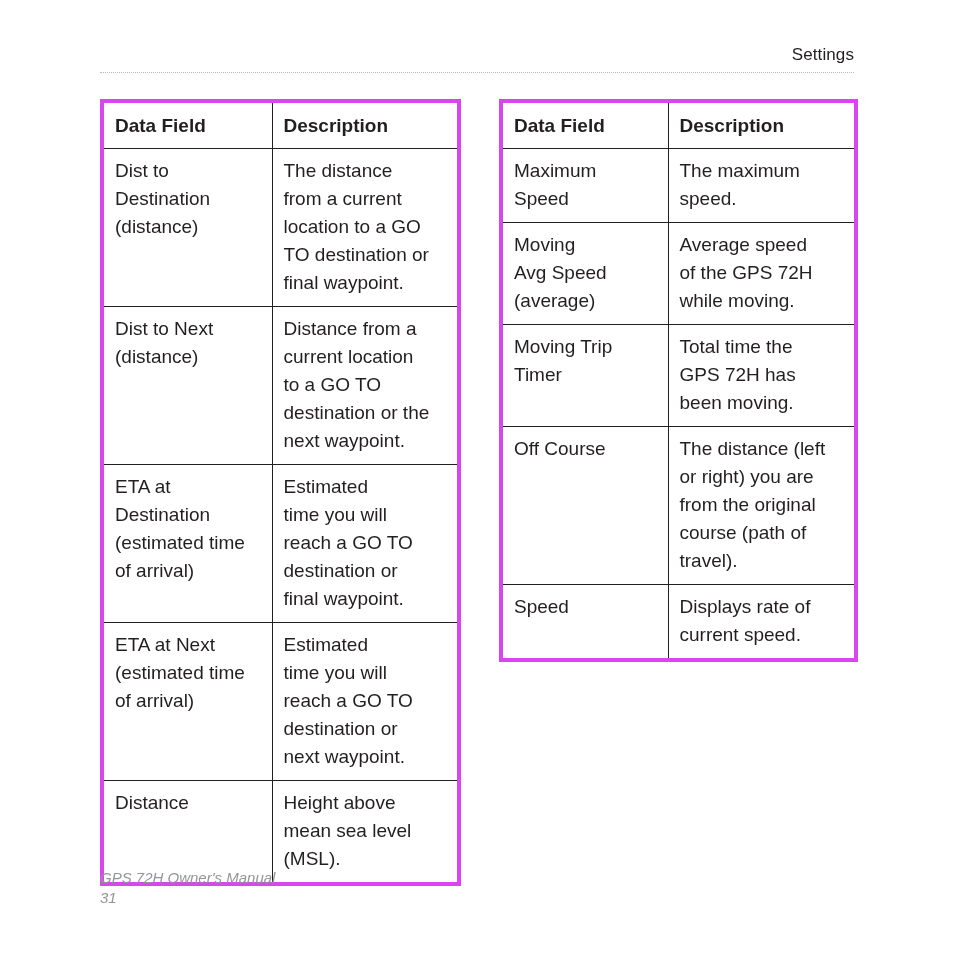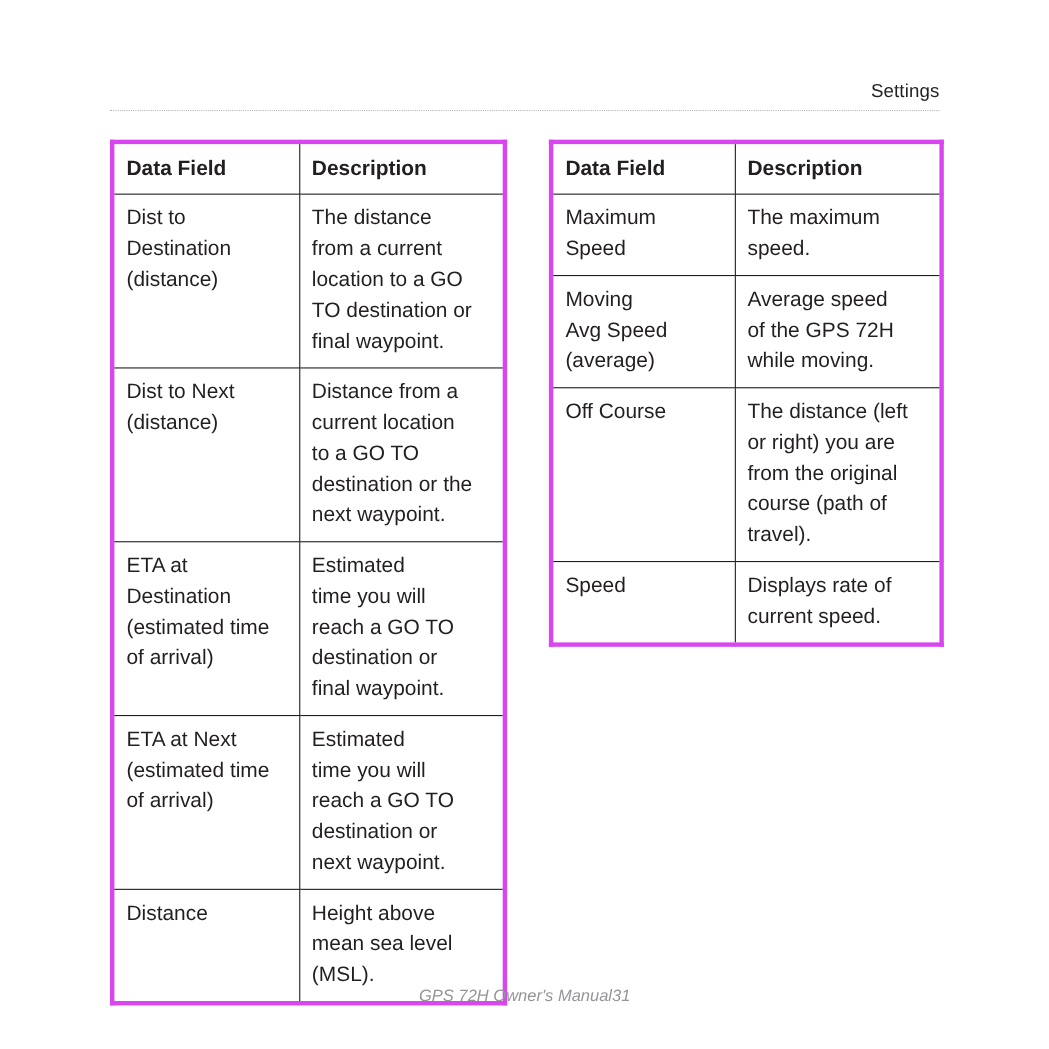--- a/index.html
+++ b/index.html
@@ -12,21 +12,20 @@
     height: 954px;
     font-family: "Liberation Sans", sans-serif;
     color: #231f20;
     -webkit-font-smoothing: antialiased;
   }
   .page {
     position: relative;
     width: 954px;
     height: 912px;
     box-sizing: border-box;
-    margin-top: 28px;
   }
 
   
   .header {
     position: absolute;
     left: 100px;
     top: 44px;
     width: 754px;
     height: 30px;
   }
@@ -88,22 +87,23 @@
 
   .cell-text { white-space: pre-line; display: block; }
 
   
   .footer {
     position: absolute;
     left: 100px;
     top: 868px;
     width: 754px;
     display: flex;
-    justify-content: center;
+    justify-content: space-between;
     align-items: baseline;
+    flex-direction: column;
   }
   .footer-left, .footer-right {
     font-style: italic;
     font-size: 15px;
     line-height: 20px;
     color: #939598;
   }
 </style>
 </head>
 <body>
@@ -228,20 +228,31 @@
 (average)</span>
             </td>
             <td>
               <span class="cell-text">Average speed
 of the GPS 72H
 while moving.</span>
             </td>
           </tr>
           <tr>
             <td>
+              <span class="cell-text">Moving Trip
+Timer</span>
+            </td>
+            <td>
+              <span class="cell-text">Total time the
+GPS 72H has
+been moving.</span>
+            </td>
+          </tr>
+          <tr>
+            <td>
               <span class="cell-text">Off Course</span>
             </td>
             <td>
               <span class="cell-text">The distance (left
 or right) you are
 from the original
 course (path of
 travel).</span>
             </td>
           </tr>

